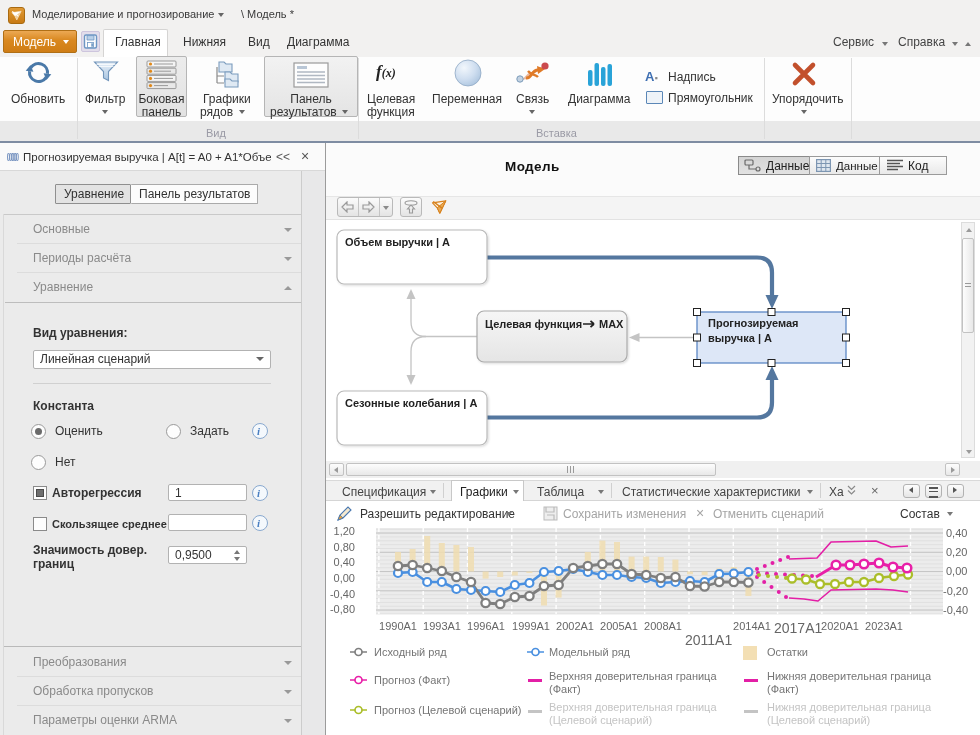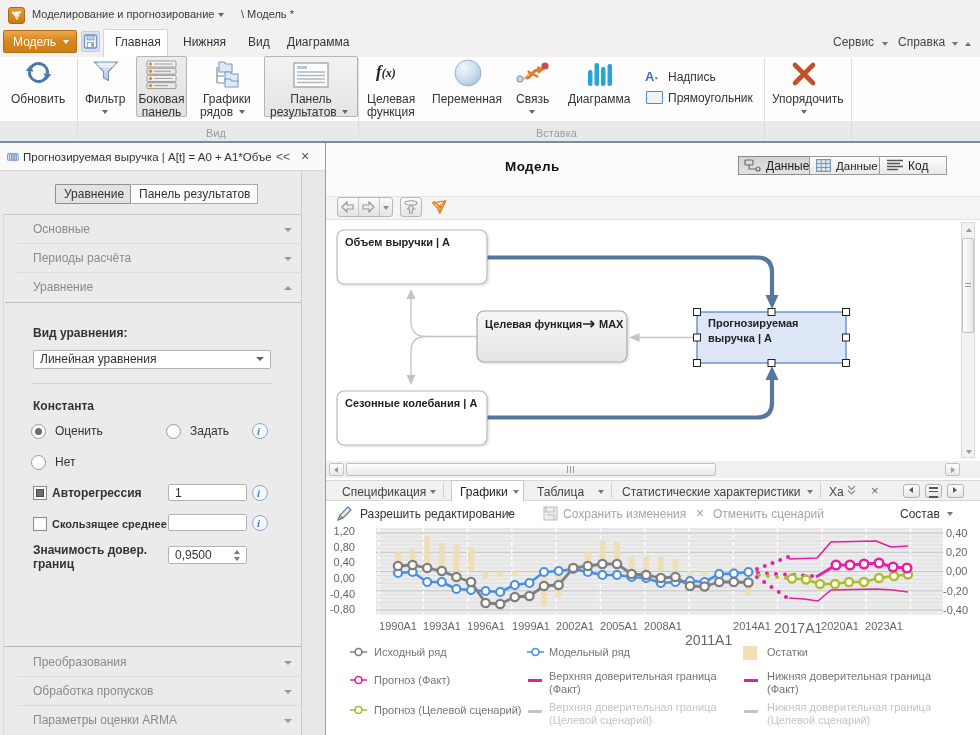--- a/index.html
+++ b/index.html
@@ -202,21 +202,21 @@
 <div class="abs" style="left:17px;top:243px;width:284px;height:1px;background:#dcdcdc;"></div>
 <div class="tx" style="left:33px;top:251px;font-size:12px;color:#8a8a8a;">Периоды расчёта</div>
 <div class="abs" style="left:284px;top:257px;width:0;height:0;border-left:4px solid transparent;border-right:4px solid transparent;border-top:4px solid #999;"></div>
 <div class="abs" style="left:17px;top:272px;width:284px;height:1px;background:#dcdcdc;"></div>
 <div class="tx" style="left:33px;top:280px;font-size:12px;color:#8a8a8a;">Уравнение</div>
 <div class="abs" style="left:284px;top:286px;width:0;height:0;border-left:4px solid transparent;border-right:4px solid transparent;border-bottom:4px solid #999;"></div>
 <div class="abs" style="left:5px;top:302px;width:296px;height:1px;background:#bdbdbd;"></div>
 
 <div class="tx" style="left:33px;top:326px;font-size:12px;font-weight:bold;color:#333;">Вид уравнения:</div>
 <div class="abs" style="left:33px;top:350px;width:238px;height:19px;background:#fff;border:1px solid #b2b2b2;border-radius:2px;box-sizing:border-box;"></div>
-<div class="tx" style="left:40px;top:352px;font-size:12px;color:#333;">Линейная уравнения</div>
+<div class="tx" style="left:40px;top:352px;font-size:12px;color:#333;">Линейная сценарий</div>
 <div class="abs" style="left:256px;top:357px;width:0;height:0;border-left:4px solid transparent;border-right:4px solid transparent;border-top:4.5px solid #666;"></div>
 <div class="abs" style="left:33px;top:383px;width:238px;height:1px;background:#d0d0d0;"></div>
 
 <div class="tx" style="left:33px;top:399px;font-size:12px;font-weight:bold;color:#333;">Константа</div>
 <div class="abs" style="left:31px;top:424px;width:13px;height:13px;border:1px solid #9a9a9a;border-radius:50%;background:#fdfdfd;"></div>
 <div class="abs" style="left:35px;top:428px;width:7px;height:7px;border-radius:50%;background:#6a6a6a;"></div>
 <div class="tx" style="left:55px;top:424px;font-size:12px;color:#333;">Оценить</div>
 <div class="abs" style="left:166px;top:424px;width:13px;height:13px;border:1px solid #9a9a9a;border-radius:50%;background:#fdfdfd;"></div>
 <div class="tx" style="left:190px;top:424px;font-size:12px;color:#333;">Задать</div>
 <div class="abs" style="left:252px;top:423px;width:14px;height:14px;border:1.5px solid #89a9cf;border-radius:50%;background:#f4f8fc;"></div>

